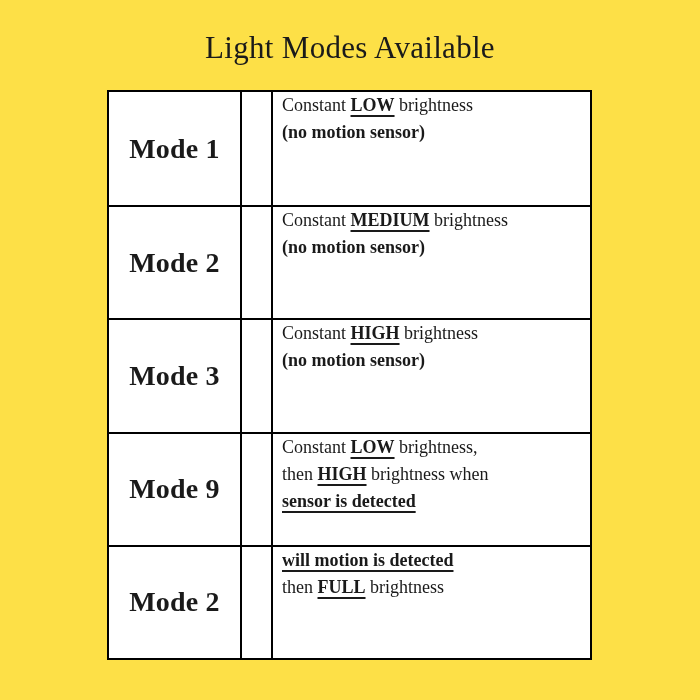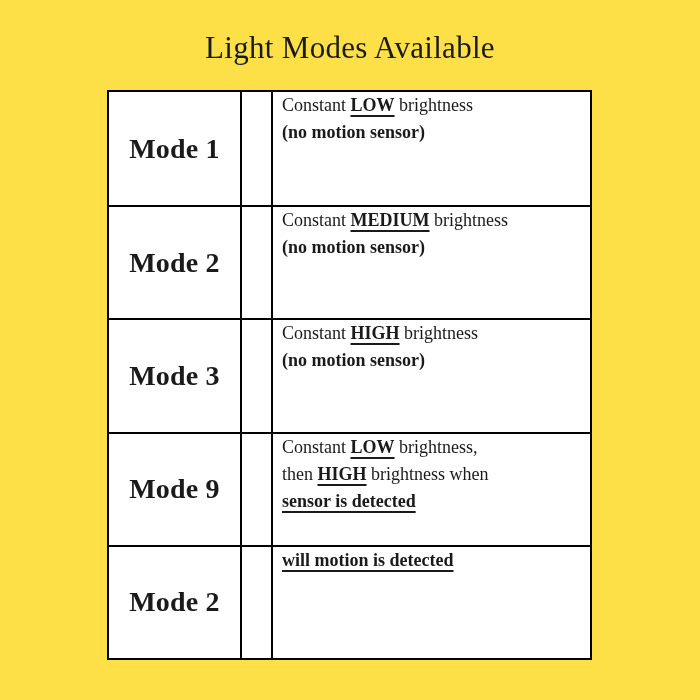--- a/index.html
+++ b/index.html
@@ -109,16 +109,17 @@
           <div class="desc-line"><span>Constant </span><span class="seg-b seg-u">LOW</span><span> brightness,</span></div>
           <div class="desc-line"><span>then </span><span class="seg-b seg-u">HIGH</span><span> brightness when</span></div>
           <div class="desc-line"><span class="seg-b seg-u">sensor is detected</span></div>
         </div>
       </div>
       <div class="t-row">
         <div class="mode-cell">Mode 2</div>
         <div class="spacer-cell"></div>
         <div class="desc-cell">
           <div class="desc-line"><span class="seg-b seg-u">will motion is detected</span></div>
+          <div class="desc-line"><span>then </span><span class="seg-b seg-u">FULL</span><span> brightness</span></div>
         </div>
       </div>
     </div>
 </div>
 
 </body></html>

